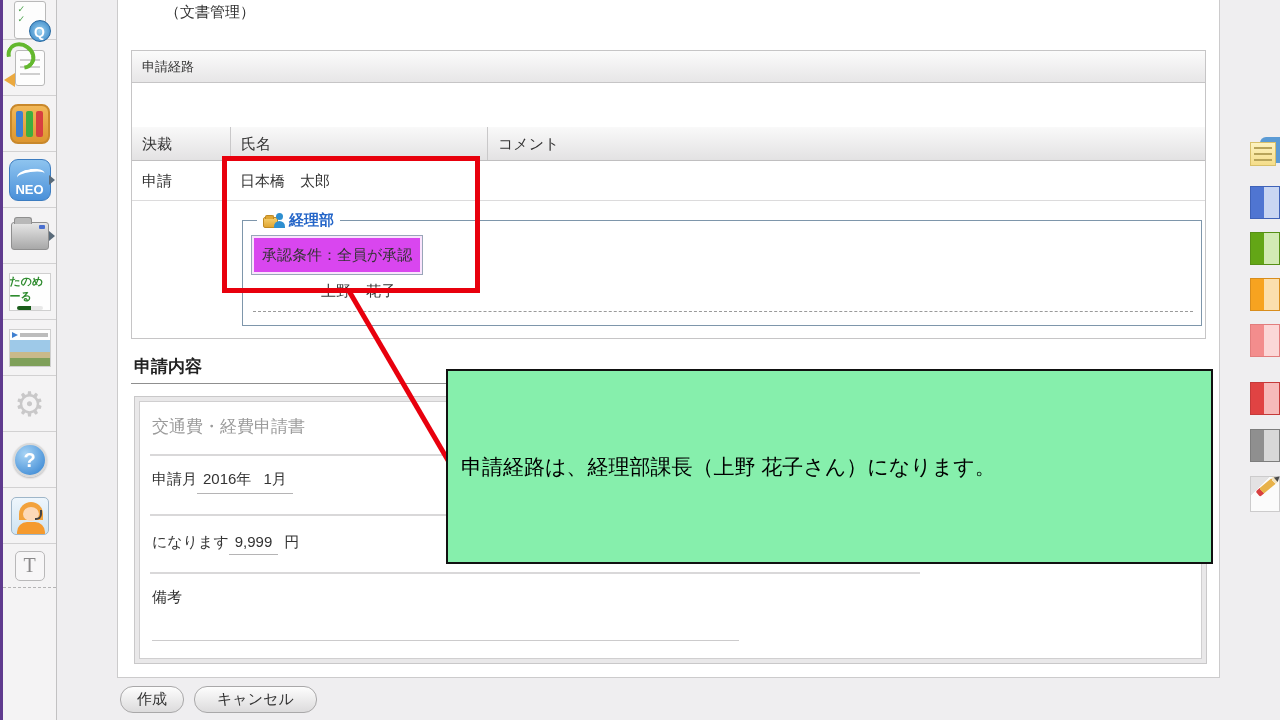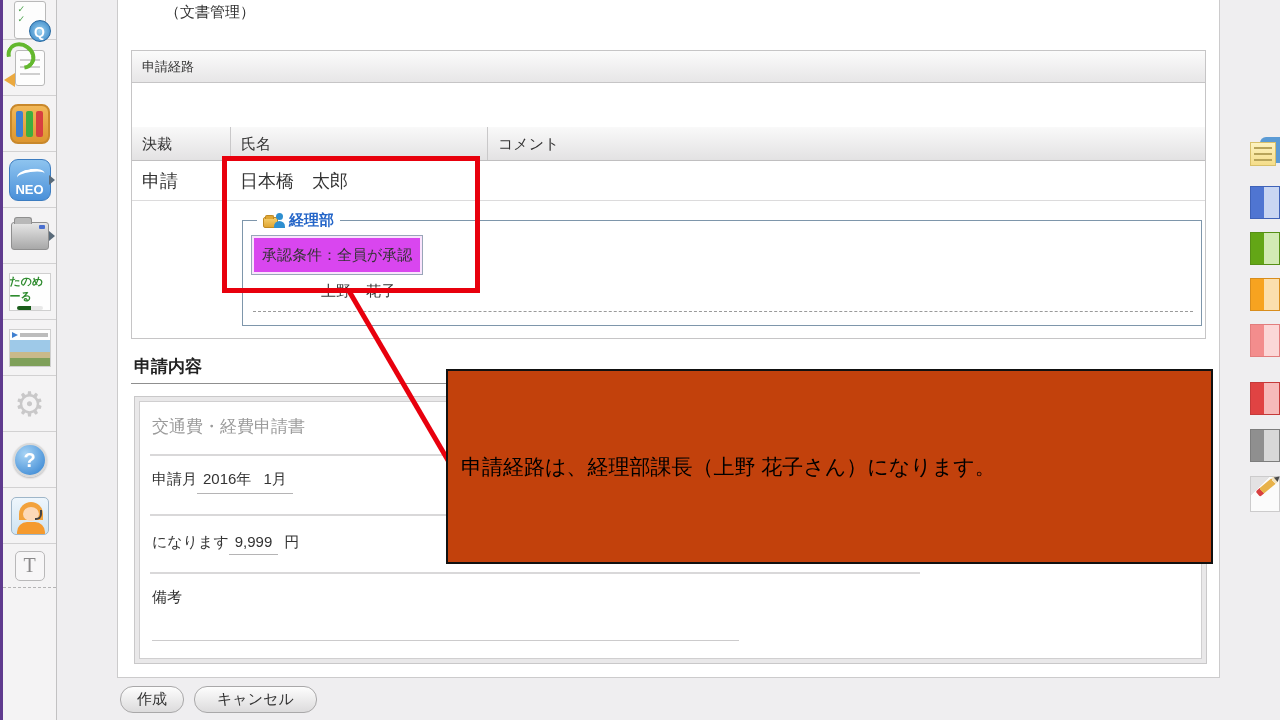--- a/index.html
+++ b/index.html
@@ -51,21 +51,21 @@
   .content { position:absolute; left:117px; top:0; width:1103px; height:678px; background:#fff; border:1px solid #cccbcc; border-top:none; }
   .breadcrumb { position:absolute; left:47px; top:3px; font-size:15px; color:#333; }
 
   .route-table { position:absolute; left:13px; top:50px; width:1075px; border:1px solid #c6c5c6; background:#fff; }
   .rt-title { height:32px; line-height:32px; padding-left:10px; font-size:13px; background:linear-gradient(#fbfbfb,#e7e6e7); border-bottom:1px solid #c6c5c6; }
   .rt-head { display:flex; height:34px; background:linear-gradient(#f9f9f9,#e3e2e3); border-bottom:1px solid #c0bfc0;margin-top:44px; }
   .rt-head .c { font-size:15px; line-height:34px; padding-left:10px; border-left:1px solid #c9c8c9; }
   .rt-head .c:first-child { border-left:none; }
   .c-kessai { width:98px; } .c-name { width:257px; } .c-date { width:192px; } .c-comment { flex:1; }
   .rt-row { display:flex; height:40px; border-bottom:1px solid #dcdbdc; }
-  .rt-row .c { font-size:18px; line-height:40px; padding-left:10px; }
+  .rt-row .c { font-size:15px; line-height:40px; padding-left:10px; }
   .rt-row2 { height:137px; position:relative; }
 
   .group-box { position:absolute; left:110px; top:19px; width:960px; height:106px; border:1px solid #7e96ab; }
   .group-legend { position:absolute; left:14px; top:-10px; background:#fff; padding:0 6px; display:flex; align-items:center; gap:4px; font-size:15px; font-weight:bold; color:#2465c8; }
   .cond-box { position:absolute; left:8px; top:14px; height:40px; padding:0 10px; display:flex; align-items:center; font-size:15px; color:#333; background:#d946ef; border:1px solid #98a6b8; box-shadow:inset 0 0 0 2px rgba(255,255,255,.85); }
   .member { position:absolute; left:78px; top:61px; font-size:15px; }
   .dash { position:absolute; left:10px; right:8px; top:90px; border-top:1px dashed #9a9a9a; }
 
   .section-heading { position:absolute; left:16px; top:355px; font-size:17px; font-weight:bold; color:#222; }
   .section-rule { position:absolute; left:13px; top:383px; width:1075px; border-top:1px solid #8f8f8f; }
@@ -100,21 +100,21 @@
   .sw-pink  { top:324px; background:linear-gradient(90deg,#f38d8d 45%,#fbd7d7 45%); border-color:#e27d7d; }
   .sw-red   { top:382px; background:linear-gradient(90deg,#e04343 45%,#f6baba 45%); border-color:#c53a3a; }
   .sw-gray  { top:429px; background:linear-gradient(90deg,#8f8f8f 45%,#d8d8d8 45%); border-color:#7d7d7d; }
   .pencil-tile { top:476px; height:36px; background:linear-gradient(135deg,#e3e2e3 30%,#fbfbfb 30%); border:1px solid #cccbcc; position:absolute; }
   .pencil { position:absolute; left:4px; top:6px; width:24px; height:7px; background:linear-gradient(90deg,#d84040 0 5px,#e8b24a 5px 20px,#f2e2c0 20px); transform:rotate(-40deg); border-radius:2px; }
   .pencil:after { content:""; position:absolute; right:-4px; top:1px; border-left:5px solid #4a4a4a; border-top:3px solid transparent; border-bottom:3px solid transparent; }
 
   
   .red-rect { position:absolute; left:222px; top:156px; width:258px; height:137px; border:5px solid #e8000d; z-index:39; pointer-events:none; }
   .red-line-svg { position:absolute; left:0; top:0; width:1280px; height:720px; z-index:40; pointer-events:none; }
-  .callout { position:absolute; left:446px; top:369px; width:767px; height:195px; background:#c2410c; border:2px solid #111; z-index:45; display:flex; align-items:center; padding-left:13px; font-size:21px; color:#000; }
+  .callout { position:absolute; left:446px; top:369px; width:767px; height:195px; background:#86efac; border:2px solid #111; z-index:45; display:flex; align-items:center; padding-left:13px; font-size:21px; color:#000; }
 
   
   .fp-icon { width:22px; height:15px; position:relative; display:inline-block; }
   .fp-icon .f { position:absolute; left:0; bottom:0; width:15px; height:11px; background:linear-gradient(#f5cf6e,#e0a633); border:1px solid #c08a22; border-radius:2px; }
   .fp-icon .f:before { content:""; position:absolute; top:-3px; left:1px; width:7px; height:3px; background:#e0a633; border:1px solid #c08a22; border-bottom:none; border-radius:2px 2px 0 0; }
   .fp-icon .p-head { position:absolute; right:2px; top:0; width:7px; height:7px; border-radius:50%; background:#2e8fd0; }
   .fp-icon .p-body { position:absolute; right:0; bottom:0; width:11px; height:7px; border-radius:6px 6px 0 0; background:#2e8fd0; }
 </style>
 </head>
 <body>

